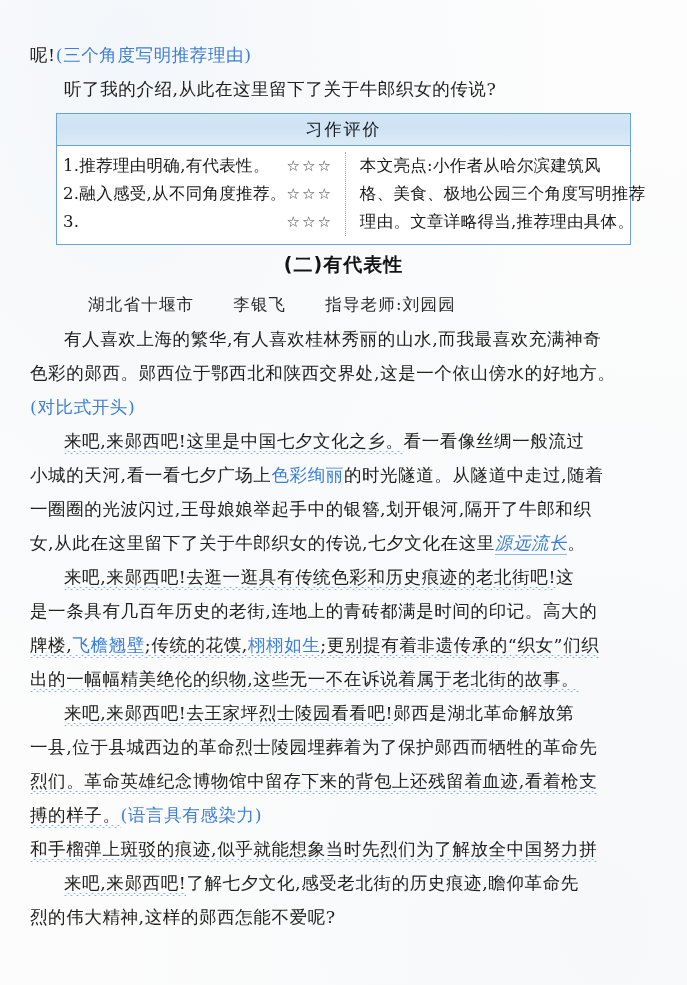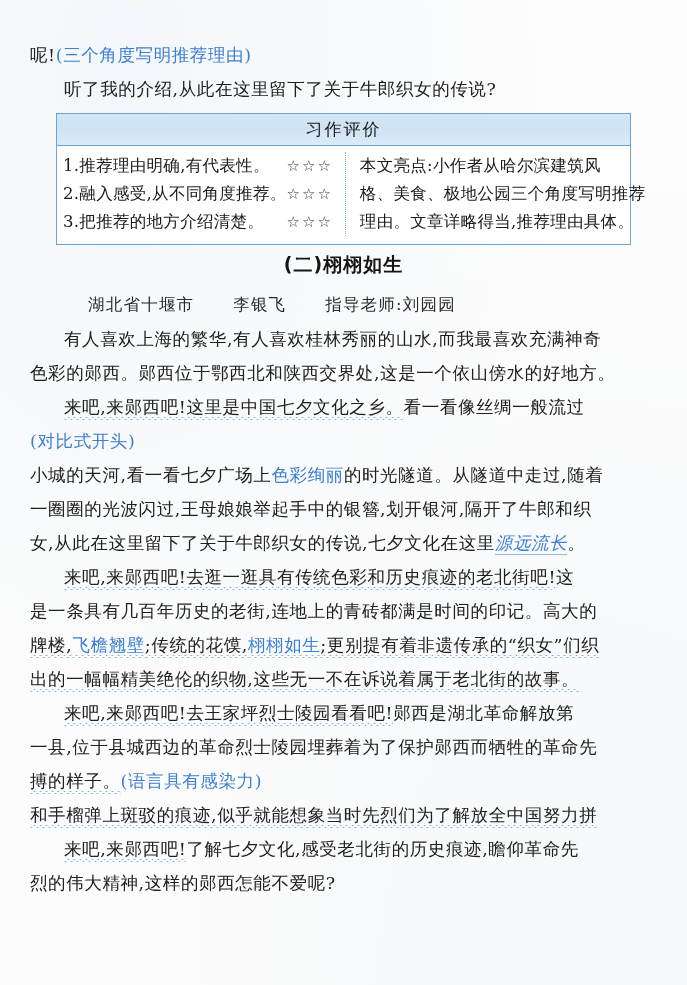--- a/index.html
+++ b/index.html
@@ -172,61 +172,61 @@
           <span class="crit-text">推荐理由明确,有代表性。</span>
           <span class="crit-stars">☆☆☆</span>
         </div>
         <div class="crit-row">
           <span class="crit-text">2.</span>
           <span class="crit-text">融入感受,从不同角度推荐。</span>
           <span class="crit-stars">☆☆☆</span>
         </div>
         <div class="crit-row">
           <span class="crit-text">3.</span>
-          <span class="crit-text">把推荐的地方介绍清楚。</span>
           <span class="crit-stars">☆☆☆</span>
         </div>
       </div>
 
       <div id="eval-right">
         <div class="comment-line">本文亮点:小作者从哈尔滨建筑风</div>
         <div class="comment-line">格、美食、极地公园三个角度写明推荐</div>
         <div class="comment-line">理由。文章详略得当,推荐理由具体。</div>
       </div>
 
     </div>
   </div>
 
-  <div id="essay-title">(二)栩栩如生</div>
+  <div id="essay-title">(二)有代表性</div>
   <div id="essay-byline">
     <span>湖北省十堰市</span>
     <span class="byline-gap"></span>
     <span>李银飞</span>
     <span class="byline-gap"></span>
     <span>指导老师:刘园园</span>
   </div>
 
   <div id="body-text">
 
     <div class="line indent">有人喜欢上海的繁华,有人喜欢桂林秀丽的山水,而我最喜欢充满神奇</div>
     <div class="line">色彩的郧西。郧西位于鄂西北和陕西交界处,这是一个依山傍水的好地方。</div>
+    <div class="line blue-note">(对比式开头)</div>
+
     <div class="line indent"><span class="wavy">来吧,来郧西吧!这里是中国七夕文化之乡。</span><span>看一看像丝绸一般流过</span></div>
-
-    <div class="line blue-note">(对比式开头)</div>
     <div class="line"><span>小城的天河,看一看七夕广场上</span><span class="blue">色彩绚丽</span><span>的时光隧道。从隧道中走过,随着</span></div>
     <div class="line">一圈圈的光波闪过,王母娘娘举起手中的银簪,划开银河,隔开了牛郎和织</div>
     <div class="line"><span>女,从此在这里留下了关于牛郎织女的传说,七夕文化在这里</span><span class="blue uline">源远流长</span><span>。</span></div>
 
     <div class="line indent"><span class="wavy">来吧,来郧西吧!去逛一逛具有传统色彩和历史痕迹的老北街吧!</span><span>这</span></div>
     <div class="line">是一条具有几百年历史的老街,连地上的青砖都满是时间的印记。高大的</div>
     <div class="line"><span class="wavy">牌楼,</span><span class="blue wavy">飞檐翘壁</span><span class="wavy">;传统的花馍,</span><span class="blue wavy">栩栩如生</span><span class="wavy">;更别提有着非遗传承的“织女”们织</span></div>
     <div class="line"><span class="wavy">出的一幅幅精美绝伦的织物,这些无一不在诉说着属于老北街的故事。</span></div>
 
     <div class="line indent"><span class="wavy">来吧,来郧西吧!去王家坪烈士陵园看看吧!</span><span>郧西是湖北革命解放第</span></div>
     <div class="line">一县,位于县城西边的革命烈士陵园埋葬着为了保护郧西而牺牲的革命先</div>
+    <div class="line"><span class="wavy">烈们。革命英雄纪念博物馆中留存下来的背包上还残留着血迹,看着枪支</span></div>
     <div class="line"><span class="wavy">搏的样子。</span><span class="blue-note">(语言具有感染力)</span></div>
     <div class="line"><span class="wavy">和手榴弹上斑驳的痕迹,似乎就能想象当时先烈们为了解放全中国努力拼</span></div>
 
     <div class="line indent"><span class="wavy">来吧,来郧西吧!</span><span>了解七夕文化,感受老北街的历史痕迹,瞻仰革命先</span></div>
     <div class="line">烈的伟大精神,这样的郧西怎能不爱呢?</div>
 
   </div>
 
 </div>
 

